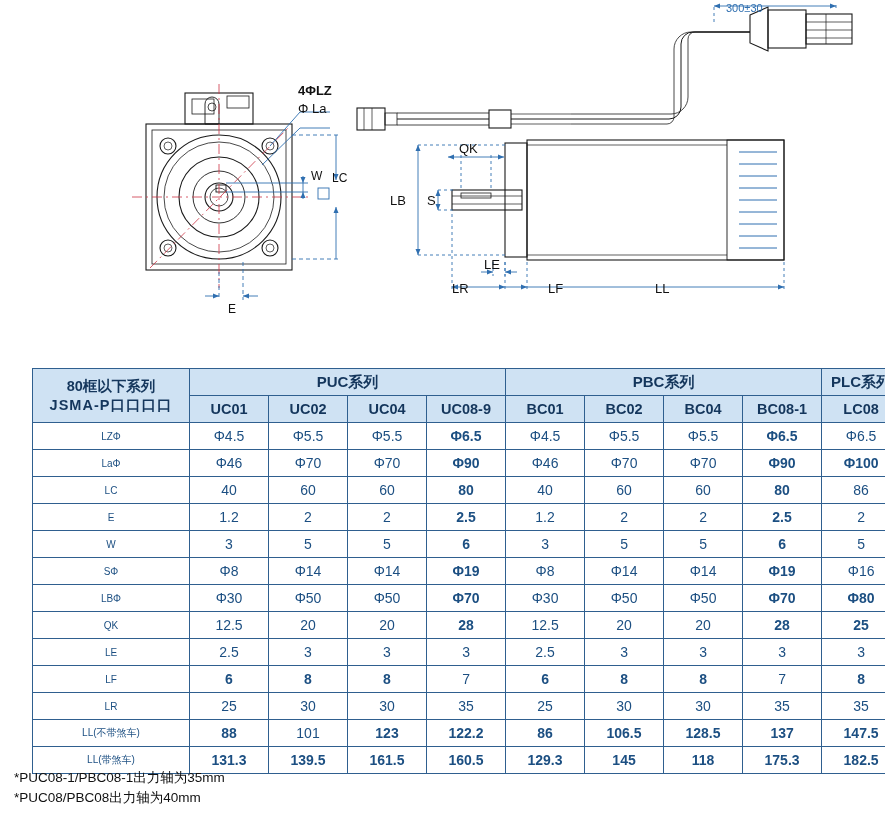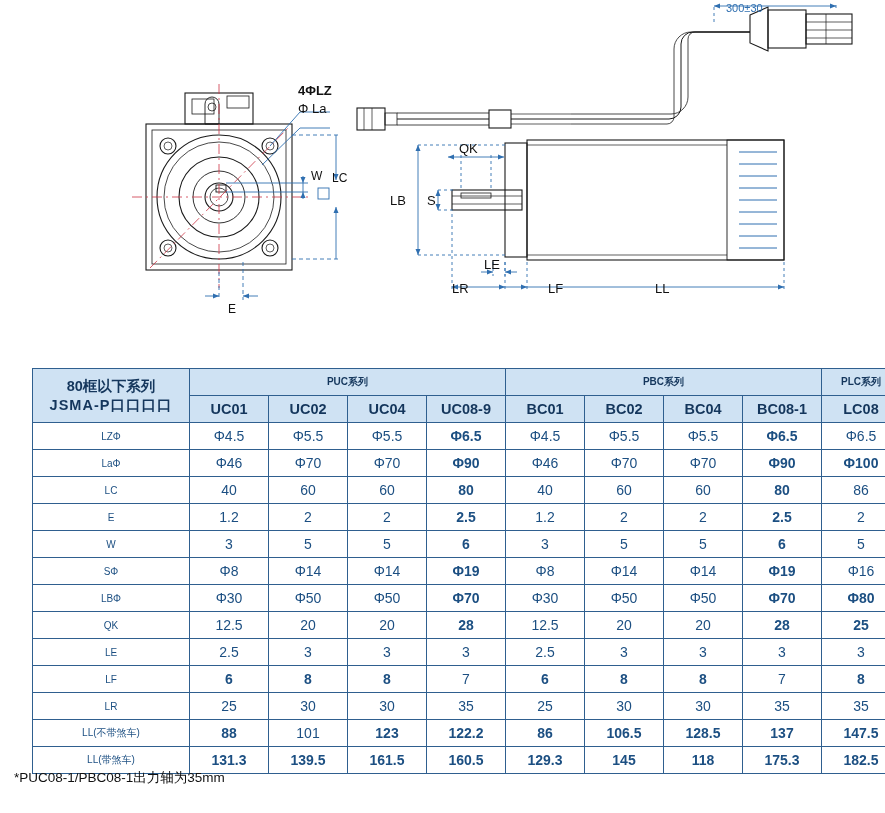--- a/index.html
+++ b/index.html
@@ -44,21 +44,21 @@
     padding: 0 2px;
     white-space: nowrap;
     overflow: hidden;
   }
   table.spec thead th {
     background: #cfe2f3;
     font-weight: bold;
     color: #14365c;
     font-size: 14.5px;
   }
-  table.spec thead th.grp { font-size: 10px; }
+  table.spec thead th.grp { font-size: 15px; }
   table.spec td.rowhdr {
     color: #1c4f82;
     font-size: 10px;
   }
   table.spec td.b { font-weight: bold; }
   col.c0 { width: 157px; }
   col.cx { width: 79px; }
 
   .hdr-line1 { display:block; font-weight:bold; }
   .hdr-line2 { display:block; font-weight:bold; letter-spacing: 1px; }
@@ -463,15 +463,16 @@
             <td class="b">118</td>
             <td class="b">175.3</td>
             <td class="b">182.5</td>
           </tr>
         </tbody>
     </table>
   </div>
 
   <div id="notes">
     <div>*PUC08-1/PBC08-1出力轴为35mm</div>
+    <div>*PUC08/PBC08出力轴为40mm</div>
   </div>
 
 </div>
 
 </body></html>

